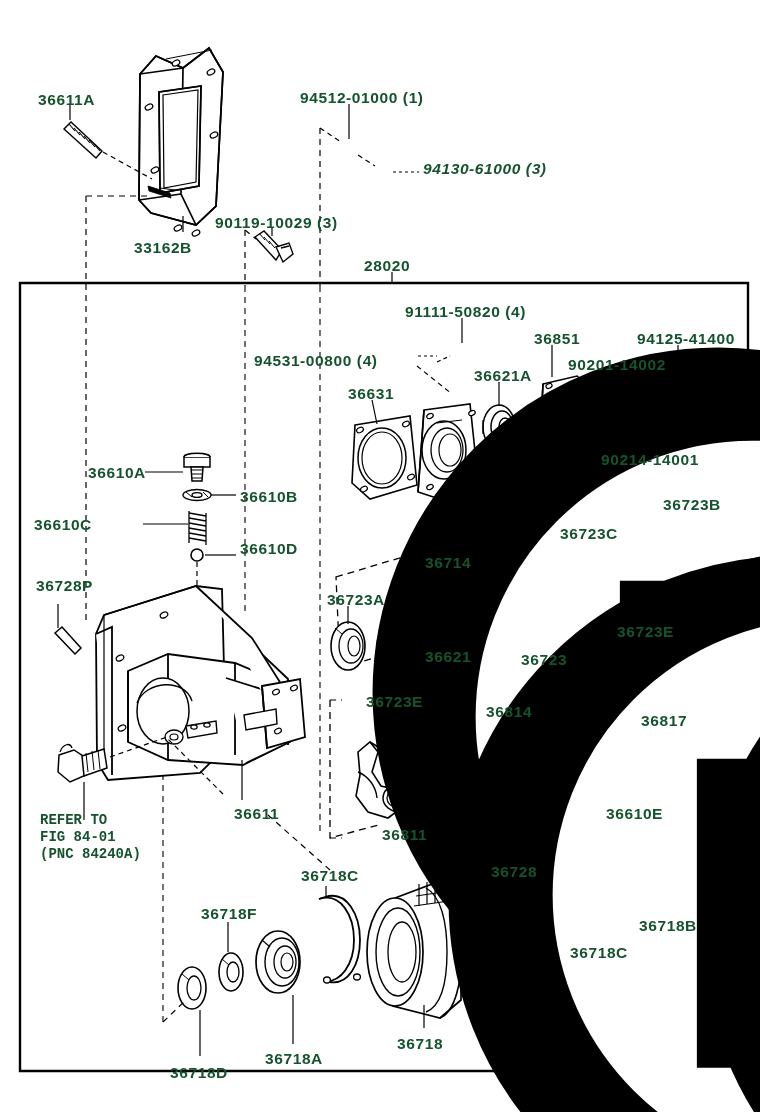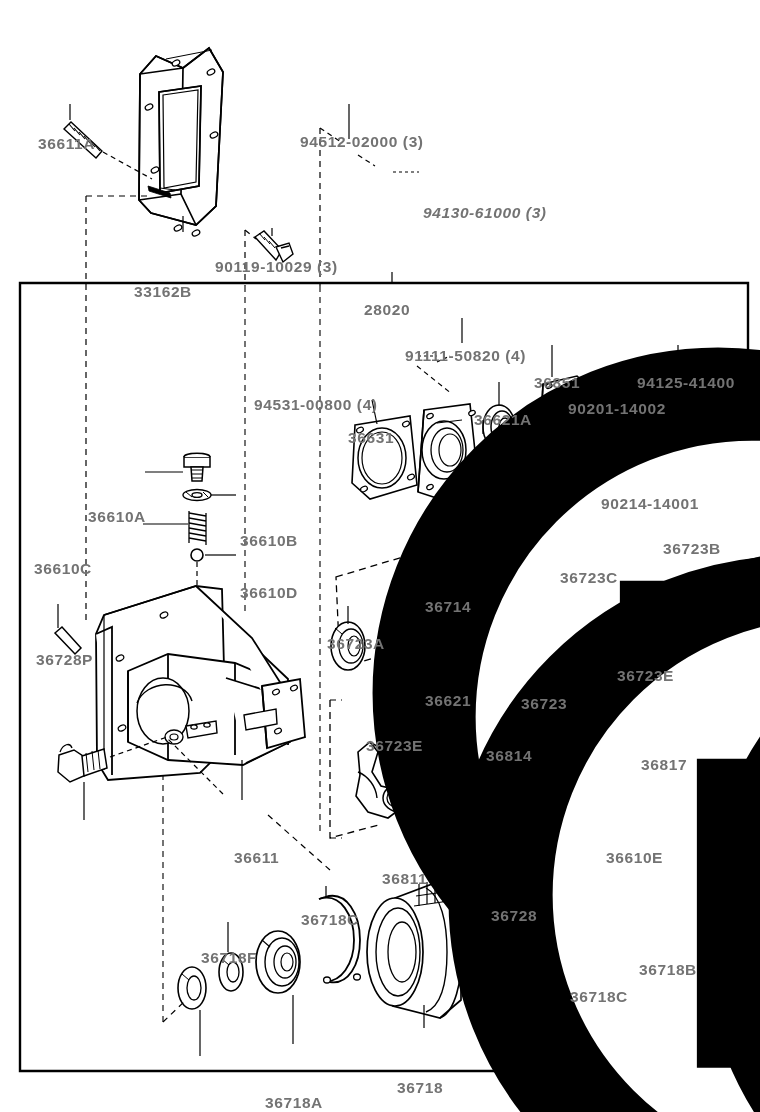--- a/index.html
+++ b/index.html
@@ -20,25 +20,24 @@
     left:0; top:0;
     width:760px;
     height:1112px;
   }
   .lbl{
     position:absolute;
     font-family:"Liberation Sans", sans-serif;
     font-size:15.5px;
     font-weight:bold;
     letter-spacing:0.6px;
-    color:#737373;
+    color:#14532d;
     white-space:nowrap;
     line-height:1.05;
     z-index:5;
-    margin-top:44px;
   }
   .lbl.mono{
     font-family:"Liberation Mono", monospace;
     font-size:14px;
     font-weight:bold;
     letter-spacing:0px;
     line-height:1.22;
   }
   .lbl.fig{
     font-family:"Liberation Mono", monospace;
@@ -651,38 +650,38 @@
         <svg width="22" height="22" viewBox="0 0 22 22">
           <circle cx="11" cy="11" r="9" fill="#fff" stroke="#000" stroke-width="2"></circle>
           <text x="11" y="16" text-anchor="middle" font-family="&quot;Liberation Sans&quot;, sans-serif" font-size="13" font-weight="bold" fill="#000">N</text>
         </svg>
       </div>
     </div>
 
   <div id="callout-layer" style="position:absolute;left:0;top:0;width:760px;height:1112px;z-index:7;">
       <div class="lbl" style="left: 38px; top: 92px;">36611A</div>
       <div class="lbl" style="left: 134px; top: 240px;">33162B</div>
-      <div class="lbl" style="left: 300px; top: 90px;">94512-02000 (3)</div>
+      <div class="lbl" style="left: 300px; top: 90px;">94512-01000 (1)</div>
       <div class="lbl" style="left: 423px; top: 161px; font-style: italic;">94130-61000 (3)</div>
       <div class="lbl" style="left: 215px; top: 215px;">90119-10029 (3)</div>
       <div class="lbl" style="left: 364px; top: 258px;">28020</div>
       <div class="lbl" style="left: 405px; top: 304px;">91111-50820 (4)</div>
       <div class="lbl" style="left: 254px; top: 353px;">94531-00800 (4)</div>
       <div class="lbl" style="left: 348px; top: 386px;">36631</div>
       <div class="lbl" style="left: 474px; top: 368px;">36621A</div>
       <div class="lbl" style="left: 534px; top: 331px;">36851</div>
       <div class="lbl" style="left: 568px; top: 357px;">90201-14002</div>
       <div class="lbl" style="left: 637px; top: 331px;">94125-41400</div>
       <div class="lbl" style="left: 601px; top: 452px;">90214-14001</div>
       <div class="lbl" style="left: 425px; top: 649px;">36621</div>
       <div class="lbl" style="left: 88px; top: 465px;">36610A</div>
       <div class="lbl" style="left: 240px; top: 489px;">36610B</div>
       <div class="lbl" style="left: 34px; top: 517px;">36610C</div>
       <div class="lbl" style="left: 240px; top: 541px;">36610D</div>
-      <div class="lbl" style="left: 36px; top: 608px;">36728P</div>
+      <div class="lbl" style="left: 36px; top: 578px;">36728P</div>
       <div class="lbl" style="left: 663px; top: 497px;">36723B</div>
       <div class="lbl" style="left: 560px; top: 526px;">36723C</div>
       <div class="lbl" style="left: 425px; top: 555px;">36714</div>
       <div class="lbl" style="left: 327px; top: 592px;">36723A</div>
       <div class="lbl" style="left: 521px; top: 652px;">36723</div>
       <div class="lbl" style="left: 617px; top: 624px;">36723E</div>
       <div class="lbl" style="left: 366px; top: 694px;">36723E</div>
       <div class="lbl" style="left: 486px; top: 704px;">36814</div>
       <div class="lbl" style="left: 641px; top: 713px;">36817</div>
       <div class="lbl" style="left: 606px; top: 806px; text-align: right;">36610E</div>
@@ -691,16 +690,21 @@
       <div class="lbl" style="left: 301px; top: 868px;">36718C</div>
       <div class="lbl" style="left: 491px; top: 864px;">36728</div>
       <div class="lbl" style="left: 201px; top: 906px;">36718F</div>
       <div class="lbl" style="left: 639px; top: 918px;">36718B</div>
       <div class="lbl" style="left: 570px; top: 945px;">36718C</div>
       <div class="lbl" style="left: 397px; top: 1036px;">36718</div>
       <div class="lbl" style="left: 265px; top: 1051px;">36718A</div>
       <div class="lbl" style="left: 170px; top: 1065px; text-align: center;">36718D</div>
     </div>
 
+  <div class="lbl mono" style="left:40px; top:812px;">
+    <div>REFER TO</div>
+    <div>FIG 84-01</div>
+    <div>(PNC 84240A)</div>
+  </div>
 
   <div class="lbl fig" style="left:671px; top:1085px;">360266</div>
 
 </div>
 
 </body></html>

